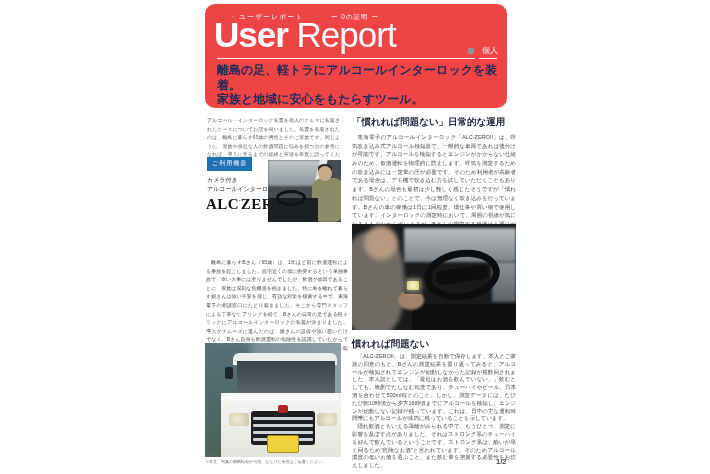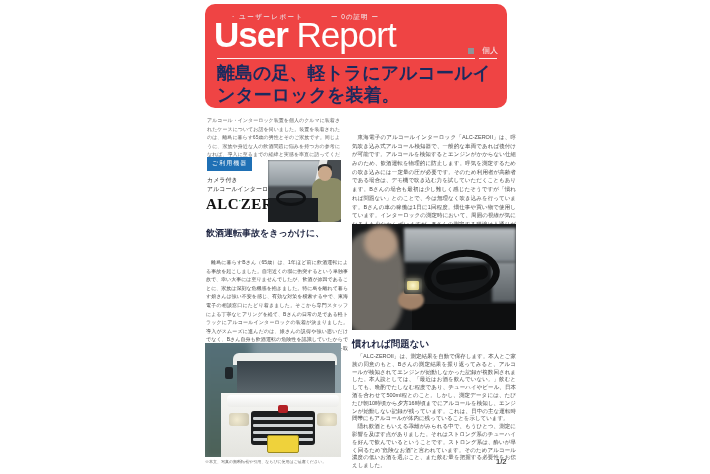--- a/index.html
+++ b/index.html
@@ -21,21 +21,21 @@
               letter-spacing:1px; }
   .badge { position:absolute; right:9px; top:41px; font-size:8px; color:#f4f8fa;
            display:flex; align-items:center; gap:8px; }
   .badge-sq { width:6px; height:6px; background:#8f9499; display:inline-block; }
   .rule { position:absolute; left:12px; top:54px; width:258px; height:1px;
           background:rgba(255,255,255,.9); }
   .rule-dash { position:absolute; right:10px; top:54px; width:18px; height:1px;
                background:rgba(255,255,255,.9); }
   .headline { position:absolute; left:12px; top:59px; width:282px;
               font-family:"Liberation Serif", serif; font-weight:bold;
-              font-size:18px; line-height:1.22; color:#1b2a5e; }
+              font-size:12px; line-height:1.22; color:#1b2a5e; }
 
   
   .small-txt { font-size:5px; line-height:1.72; text-align:justify; color:#4a4a4a; }
   .intro { position:absolute; left:207px; top:116px; width:133px; color:#5d5d5d; }
   .tag { position:absolute; left:207px; top:157px; background:#1f70b5; color:#fff;
          font-size:6px; padding:2px 5px 2.5px; letter-spacing:1px; }
   .dev-label { position:absolute; left:207px; top:176px; font-size:6px;
                line-height:1.55; color:#333; }
   .logo { position:absolute; left:206px; top:195px; font-family:"Liberation Serif", serif;
           font-weight:bold; font-size:15px; color:#141414; letter-spacing:.5px; }
@@ -136,20 +136,21 @@
     <div class="subtitle">ー 0の証明 ー</div>
     <div class="title"><span class="t-bold">User</span><span class="t-light"> Report</span></div>
     <div class="badge">
       <span class="badge-sq"></span>
       <span>個人</span>
     </div>
     <div class="rule"></div>
     <div class="rule-dash"></div>
     <div class="headline">
       <div>離島の足、軽トラにアルコールインターロックを装着。</div>
+      <div>家族と地域に安心をもたらすツール。</div>
     </div>
   </div>
 
   <div class="intro small-txt">アルコール・インターロック装置を個人のクルマに装着されたケースについてお話を伺いました。装置を装着されたのは、離島に暮らす65歳の男性とそのご家族です。同じように、家族や身近な人の飲酒問題に悩みを持つ方の参考になれば、導入に至るまでの経緯と実感を率直に語ってくださいました。</div>
 
   <div class="tag">ご利用機器</div>
   <div class="dev-label">
     <div>カメラ付き</div>
     <div>アルコールインターロック装置</div>
   </div>
@@ -159,21 +160,20 @@
     <div class="win"></div>
     <div class="pillar"></div>
     <div class="jacket"></div>
     <div class="hair"></div>
     <div class="head"></div>
     <div class="dash"></div>
     <div class="wheel"></div>
   </div>
 
   <div class="h-left">
-    <div>飲酒運転事故をきっかけに、</div>
   </div>
   <div class="body-left small-txt">離島に暮らすBさん（65歳）は、1年ほど前に飲酒運転による事故を起こしました。自宅近くの塀に衝突するという単独事故で、幸い大事には至りませんでしたが、飲酒が原因であることに、家族は深刻な危機感を抱きました。特に島を離れて暮らす娘さんは強い不安を感じ、有効な対策を模索する中で、東海電子の相談窓口にたどり着きました。そこから専門スタッフによる丁寧なヒアリングを経て、Bさんの日常の足である軽トラックにアルコールインターロックの装着が決まりました。導入がスムーズに進んだのは、娘さんの説得や強い思いだけでなく、Bさん自身も飲酒運転の危険性を認識していたからです。この決断はBさんと家族にとって、安全で安心な生活を取り戻すための大きな一歩となりました。</div>
 
   <div class="photo p2">
     <div class="bgblur"></div>
     <div class="roof"></div>
     <div class="shield"></div>
     <div class="mirror"></div>
     <div class="body"></div>
     <div class="hood"></div>
@@ -182,20 +182,21 @@
     <div class="grille"></div>
     <div class="bar" style="top:74px;"></div>
     <div class="bar" style="top:81px;"></div>
     <div class="bar" style="top:88px;"></div>
     <div class="bar" style="top:95px;"></div>
     <div class="emblem"></div>
     <div class="plate"></div>
   </div>
   <div class="note">※本文、写真の無断転載や引用、ならびに使用はご遠慮ください。</div>
 
+  <div class="h-right1">「慣れれば問題ない」日常的な運用</div>
   <div class="body-right1 small-txt" style="text-indent:1em;">東海電子のアルコールインターロック「ALC-ZEROII」は、呼気吹き込み式アルコール検知器で、一般的な車両であれば後付けが可能です。アルコールを検知するとエンジンがかからない仕組みのため、飲酒運転を物理的に防止します。呼気を測定するための吹き込みには一定量の圧が必要です。そのため利用者が高齢者である場合は、デモ機で吹き込む力を試していただくこともあります。Bさんの場合も最初は少し難しく感じたそうですが「慣れれば問題ない」とのことで、今は無理なく吹き込みを行っています。Bさんの車の稼働は1日に1回程度。畑仕事や買い物で使用しています。インターロックの測定時において、周囲の視線が気になる人も少なからずいますが、Bさんの測定する環境は人通りが少ないため、特に人目を気にしたことはないそうです。</div>
 
   <div class="photo p3">
     <div class="win1"></div>
     <div class="win2"></div>
     <div class="person"></div>
     <div class="head"></div>
     <div class="wheel"></div>
     <div class="spoke"></div>
     <div class="dashbd"></div>

